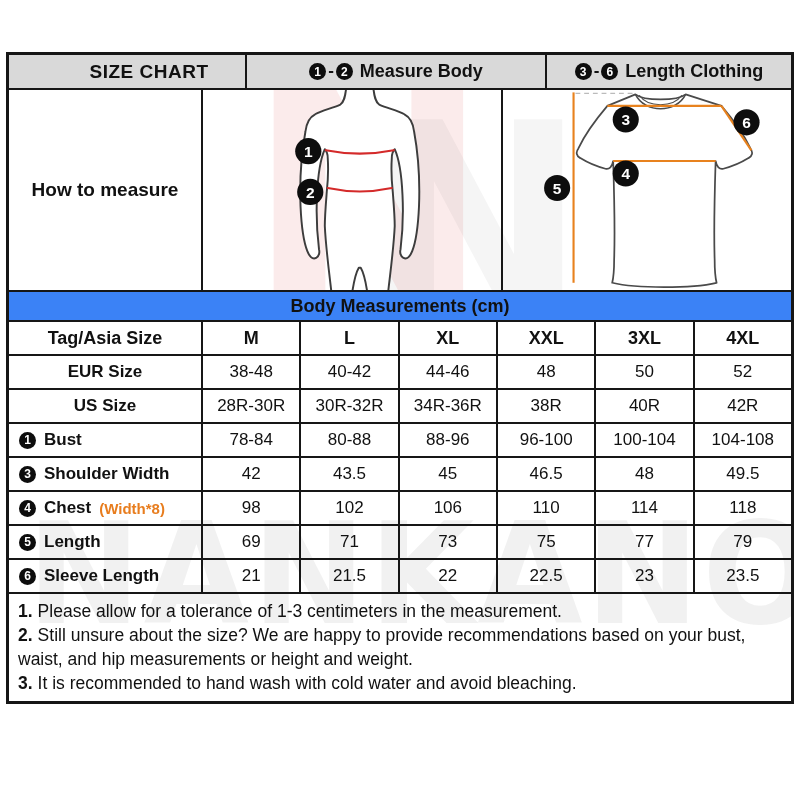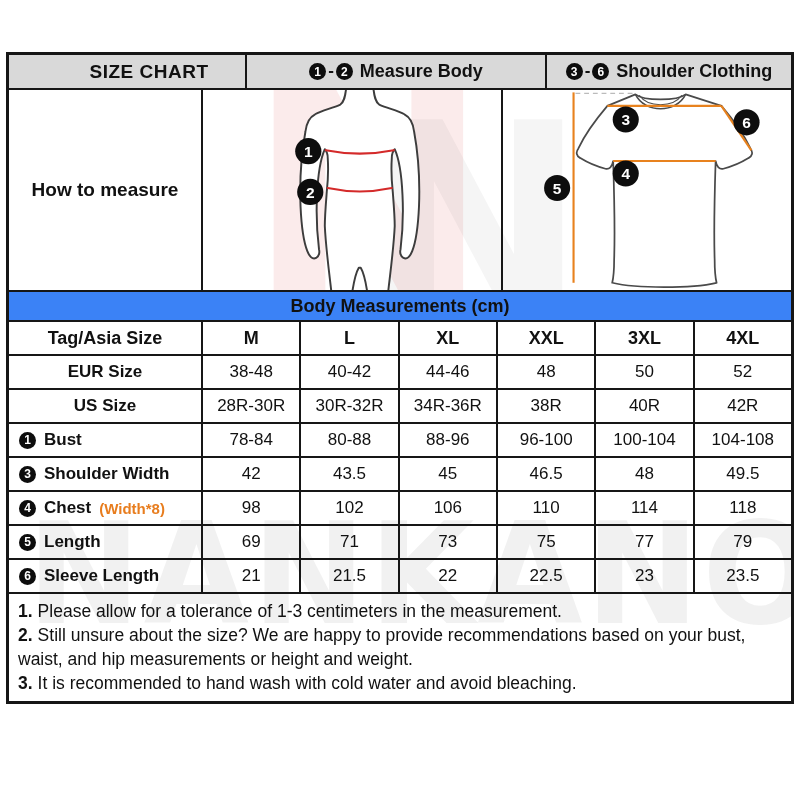--- a/index.html
+++ b/index.html
@@ -84,21 +84,21 @@
     <div class="cell c-mid">
       <span class="badge">1</span>
       <span class="dash">-</span>
       <span class="badge">2</span>
       <span class="head-label">Measure Body</span>
     </div>
     <div class="cell c-right">
       <span class="badge">3</span>
       <span class="dash">-</span>
       <span class="badge">6</span>
-      <span class="head-label">Shoulder Clothing</span>
+      <span class="head-label">Length Clothing</span>
     </div>
   </div>
 
   <div class="row illus-row">
     <div class="cell c-label htm">How to measure</div>
 
     <div class="cell c-mid panel">
       <svg viewBox="0 0 298 206" preserveAspectRatio="xMidYMid meet">
         <path fill="#ffffff" stroke="#3d3d3d" stroke-width="2" stroke-linejoin="round" d="
           M 143 -2 C 142 7 141 12 137 15 C 128 19 118 21 111 25 C 105 28 102 34 101 43

